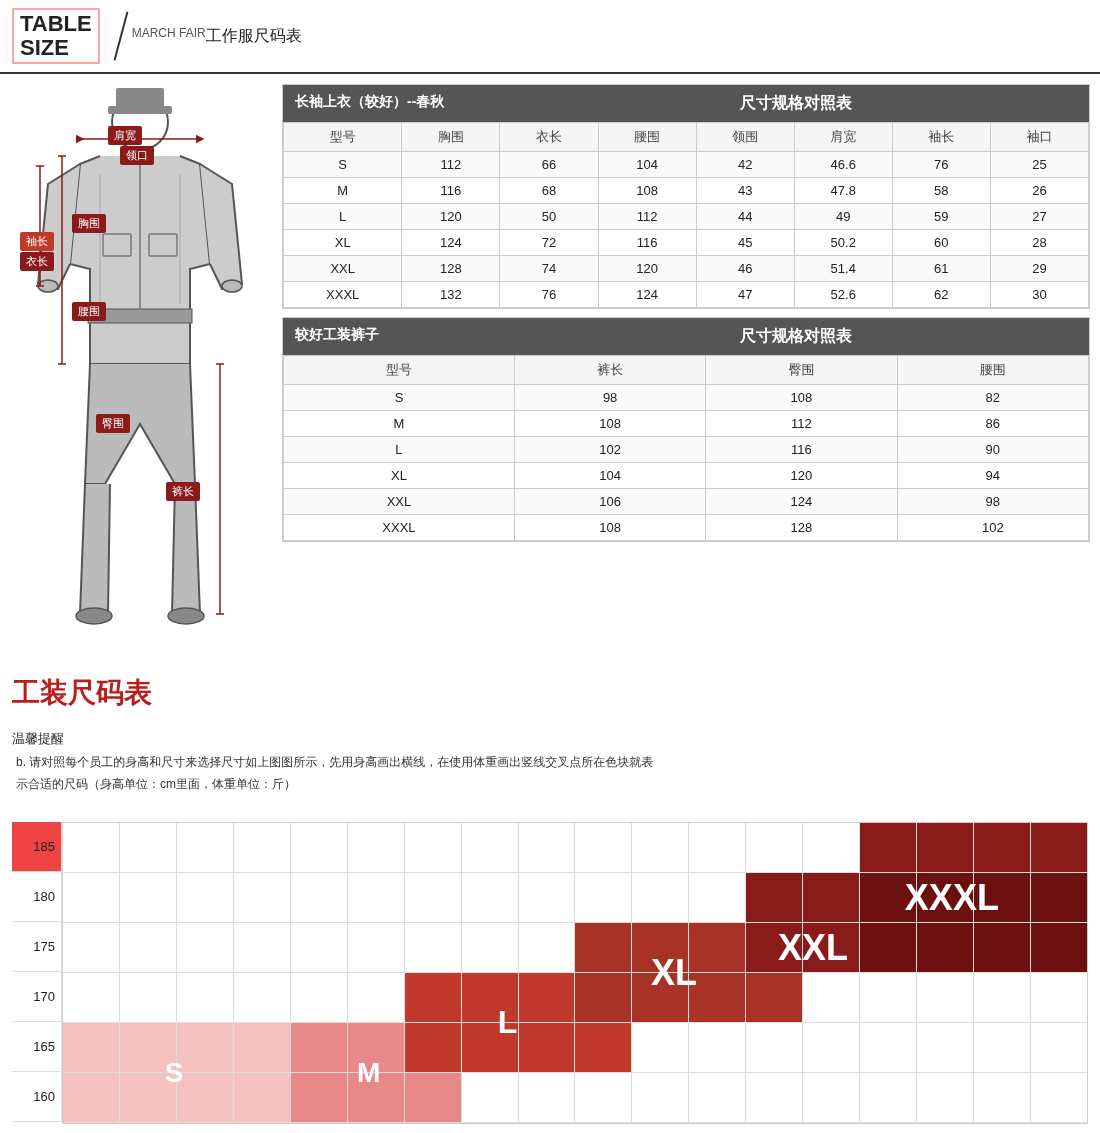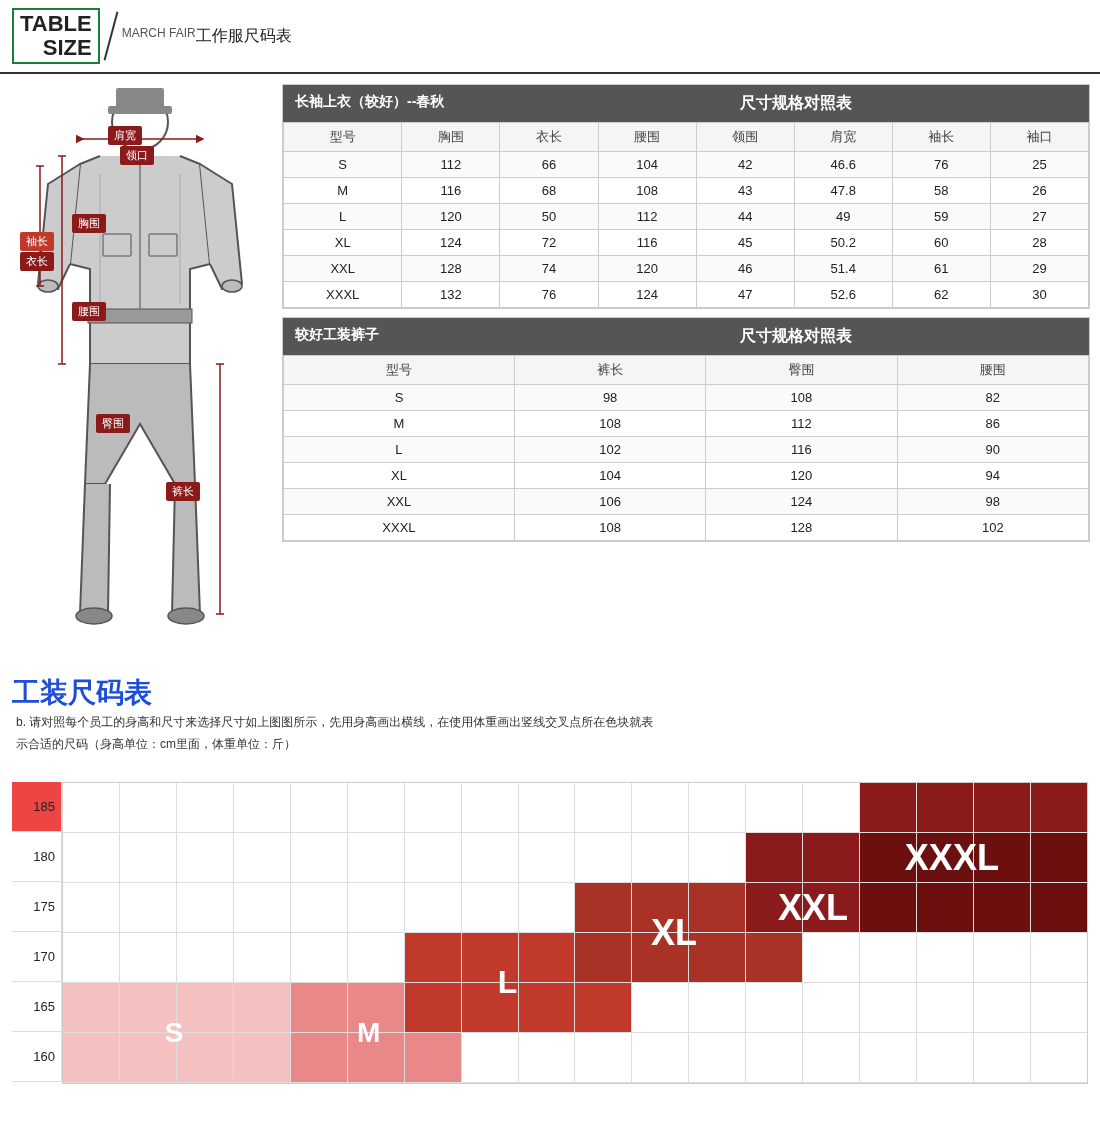--- a/index.html
+++ b/index.html
@@ -16,23 +16,23 @@
     .header {
       display: flex;
       align-items: center;
       padding: 8px 12px;
       border-bottom: 2px solid #333;
       margin-bottom: 10px;
     }
     .header-title-block {
       display: flex;
       flex-direction: column;
-      border: 2px solid #15803d;
+      border: 2px solid #fca5a5;
       padding: 2px 6px;
-      align-items: flex-end;
+      margin-right: 10px;
     }
     .header-title-block .table-text {
       font-size: 22px;
       font-weight: bold;
       line-height: 1.1;
     }
     .header-title-block .size-text {
       font-size: 22px;
       font-weight: bold;
       line-height: 1.1;
@@ -146,22 +146,22 @@
     }
 
     
     .bottom-section {
       padding: 10px 12px;
     }
 
     .workwear-title {
       font-size: 28px;
       font-weight: bold;
-      color: #1d4ed8;
-      margin-bottom: 0;
+      color: #b91c1c;
+      margin-bottom: 18px;
     }
 
     .reminder-title {
       font-size: 13px;
       margin-bottom: 4px;
     }
     .reminder-list {
       font-size: 12px;
       color: #333;
       line-height: 1.8;
@@ -412,20 +412,21 @@
             </tr>
           </tbody>
       </table>
     </div>
 
   </div>
 </div>
 
 <div class="bottom-section">
   <div class="workwear-title">工装尺码表</div>
+  <div class="reminder-title">温馨提醒</div>
   <div class="reminder-list">
     <div id="reminder-b" style="white-space:pre-line;">b. 请对照每个员工的身高和尺寸来选择尺寸如上图图所示，先用身高画出横线，在使用体重画出竖线交叉点所在色块就表
     示合适的尺码（身高单位：cm里面，体重单位：斤）</div>
   </div>
 </div>
 
 <div class="size-chart-section">
   <div style="position:relative;">
       <div style="position: absolute; left: 0px; top: 0px; width: 50px; display: flex; flex-direction: column;">
         <div style="height: 50px; display: flex; align-items: center; justify-content: flex-end; padding-right: 6px; font-size: 13px; border-bottom: 1px solid rgb(221, 221, 221); border-right: 1px solid rgb(221, 221, 221); background: #ef4444;">185</div>

